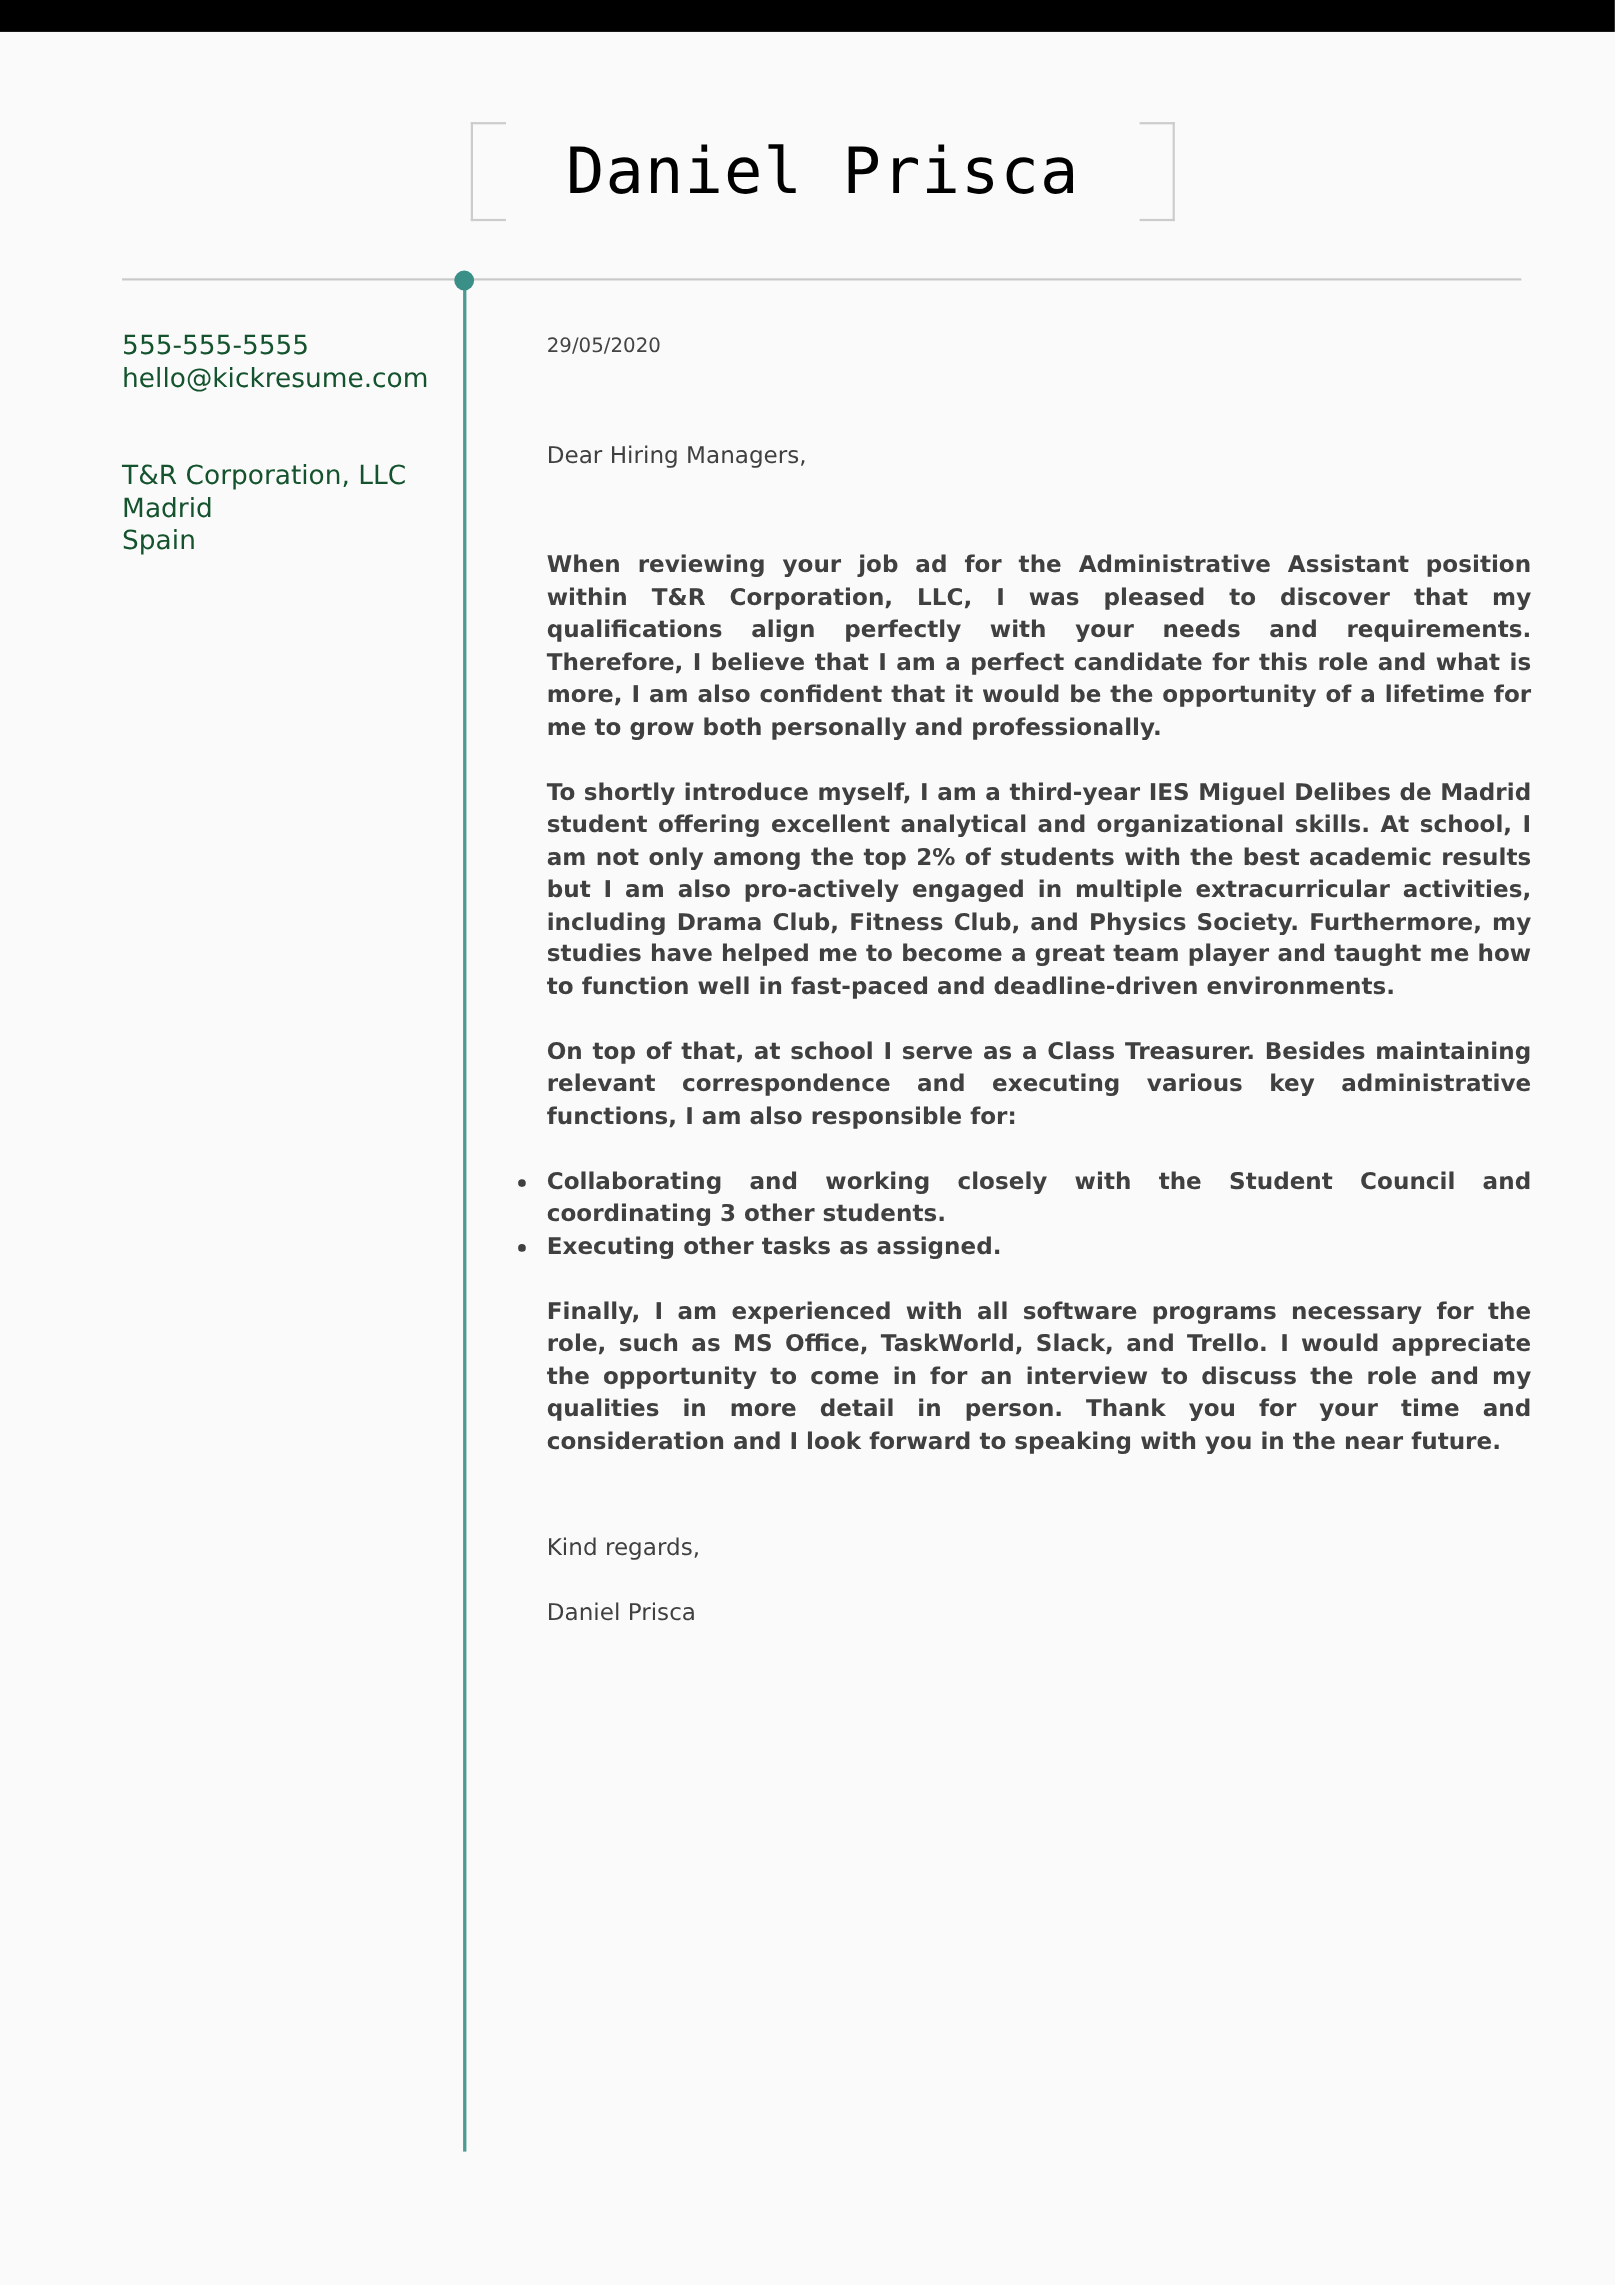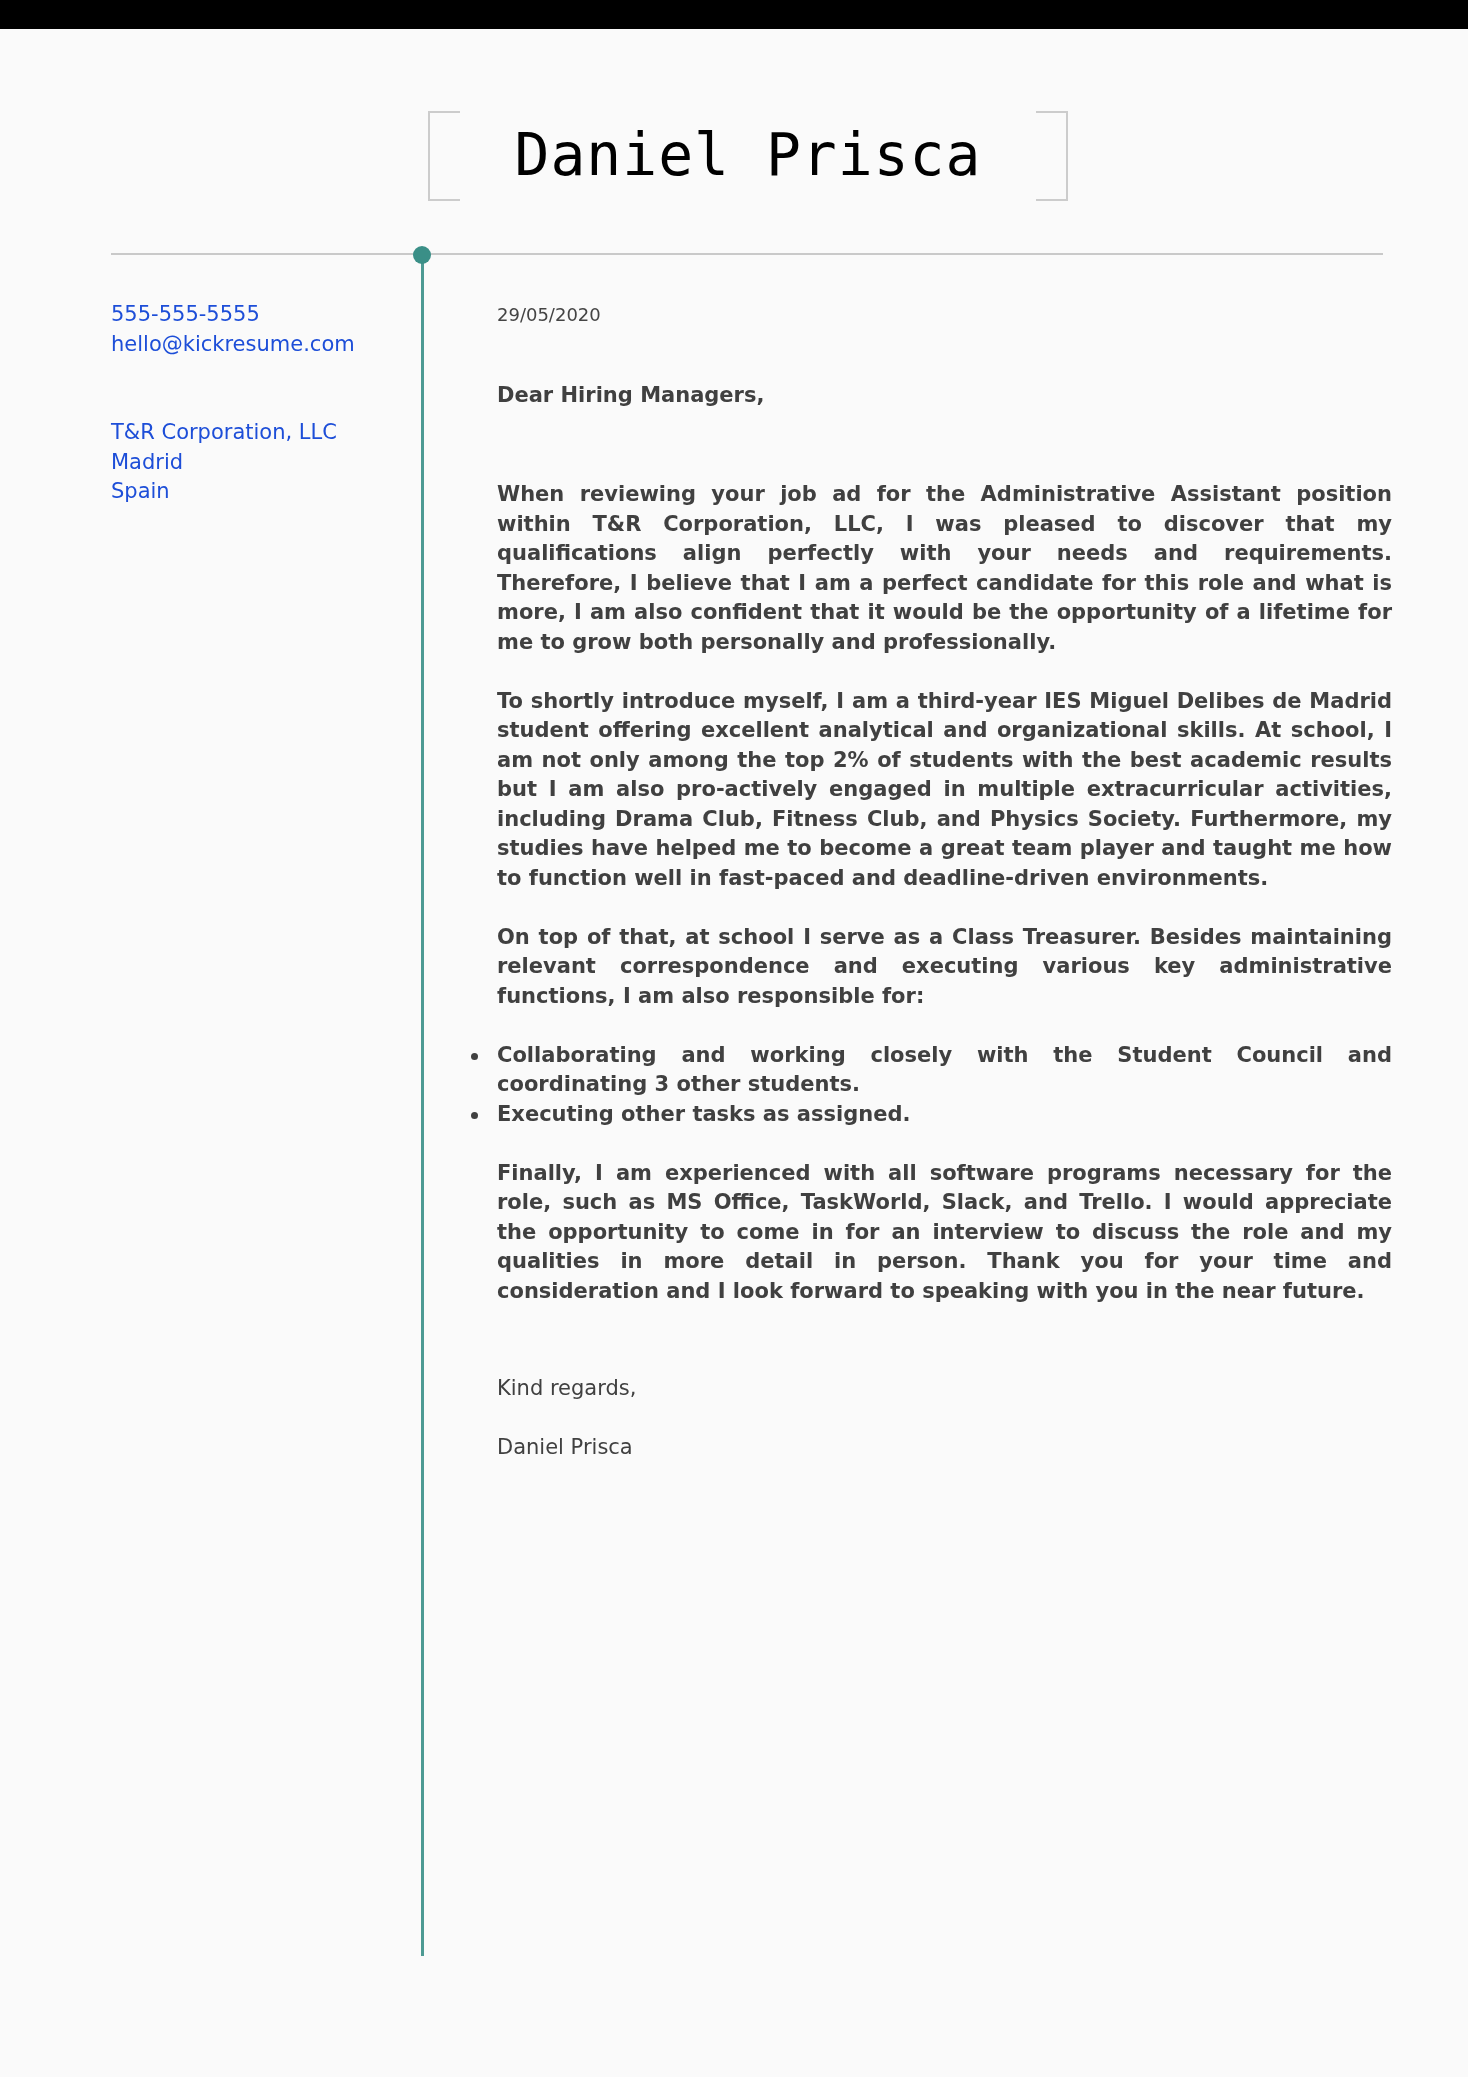--- a/index.html
+++ b/index.html
@@ -16,29 +16,29 @@
   .name {
     position: absolute; left: 430px; width: 636px; top: 112px; height: 86px;
     text-align: center; line-height: 86px;
     font-family: "DejaVu Sans Mono", "Liberation Mono", monospace;
     font-size: 58px; color: #000; letter-spacing: 1px;
   }
   .hrule { position: absolute; left: 111px; top: 253px; width: 1272px; height: 2px; background: #c9c9c9; }
   .dot { position: absolute; left: 413px; top: 246px; width: 18px; height: 18px; border-radius: 50%; background: #3a8f87; }
   .vline { position: absolute; left: 421px; top: 255px; width: 3px; height: 1701px; background: #4d9a93; }
 
-  .left-col { position: absolute; left: 111px; top: 300px; width: 290px; font-size: 21px; line-height: 29.5px; color: #1d4ed8; }
+  .left-col { position: absolute; left: 111px; top: 300px; width: 290px; font-size: 24px; line-height: 29.5px; color: #14532d; }
   .left-col .block { margin: 0; }
   .left-col .block + .block { margin-top: 59px; }
   .left-col div.line { white-space: nowrap; }
 
   .right-col { position: absolute; left: 497px; top: 300px; width: 895px; font-size: 21px; line-height: 29.5px; color: #404040; }
   .date { font-size: 18px; line-height: 29.5px; color: #444; }
   .subject { }
-  .greeting { margin-top: 51px; font-weight: bold; }
+  .greeting { margin-top: 70px; }
   .paras { margin-top: 70px; font-weight: bold; }
   .para { margin: 0 0 29.5px 0; text-align: justify; }
   .bullets { margin: 0 0 29.5px 0; padding: 0; list-style: none; }
   .bullets li { position: relative; text-align: justify; }
   .bullets li .bullet-dot {
     position: absolute; left: -26px; top: 12px; width: 7px; height: 7px; border-radius: 50%; background: #404040;
   }
   .closing { margin-top: 68px; }
   .signature { margin-top: 29.5px; }
 </style>

